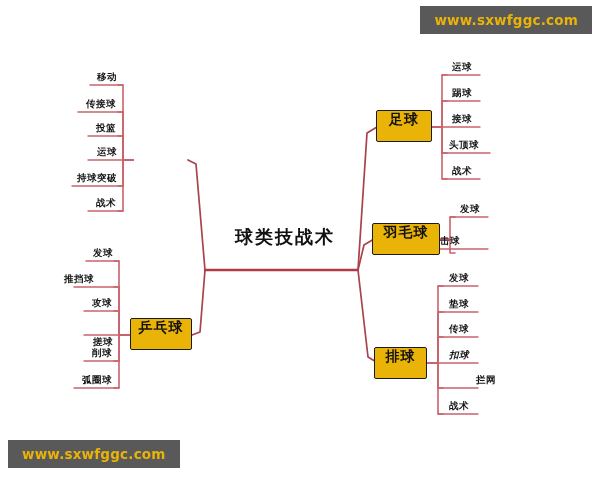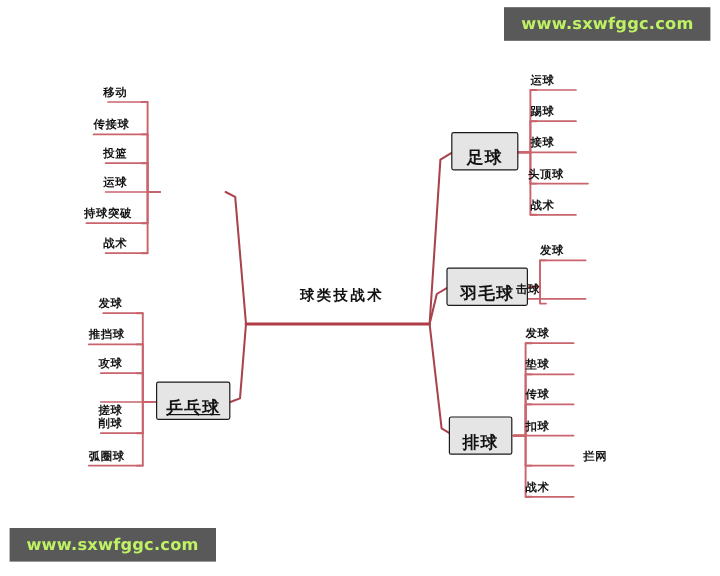--- a/index.html
+++ b/index.html
@@ -10,53 +10,53 @@
     overflow:hidden;
     position:relative;
   }
   #stage{position:absolute;left:0;top:0;width:600px;height:480px;}
   svg#wires{position:absolute;left:0;top:0;width:600px;height:480px;}
 
   .node{
     position:absolute;
     border:1.6px solid #1b1b1b;
     border-radius:2px;
-    background:#e5e5e5;
+    background:#eab308;
     color:#111111;
-    display:flex;align-items:flex-end;justify-content:center;
+    display:flex;align-items:flex-start;justify-content:center;
     font-size:14px;
     font-weight:700;
     letter-spacing:1px;
     box-sizing:border-box;
     white-space:nowrap;
   }
   .center-node{
     position:absolute;
     color:#111111;
-    font-size:12px;
+    font-size:18px;
     font-weight:700;
     letter-spacing:2px;
     white-space:nowrap;
-    display:flex;align-items:flex-end;justify-content:center;
+    display:flex;align-items:flex-start;justify-content:center;
   }
   .leaf{
     position:absolute;
     color:#131313;
     font-size:9.5px;
     font-weight:700;
     letter-spacing:0.5px;
     white-space:nowrap;
     text-align:center;
-    display:flex;align-items:flex-end;
+    display:flex;align-items:flex-end;justify-content:center;
     box-sizing:border-box;
   }
   .wm{
     position:absolute;
     background:#595959;
-    color:#bef264;
+    color:#eab308;
     font-size:13.5px;
     font-weight:600;
     letter-spacing:0.2px;
     display:flex;align-items:center;justify-content:center;
     white-space:nowrap;
   }
   .wm-top{right:8px;top:6px;padding:6px 14px;}
   .wm-bot{left:8px;bottom:12px;padding:6px 14px;}
 </style>
 </head>
@@ -128,21 +128,21 @@
       <path d="M 438 388 L 478 388" stroke="#c9636c" stroke-width="1.4"></path>
       <path d="M 438 414 L 478 414" stroke="#c9636c" stroke-width="1.4"></path>
     </g>
   </svg>
 
   <div class="center-node" style="left:225px;top:225px;width:120px;height:30px;">
     <span>球类技战术</span>
   </div>
 
 
-  <div class="node" style="left:130px;top:318px;width:62px;height:32px;text-decoration:underline;">
+  <div class="node" style="left:130px;top:318px;width:62px;height:32px;">
     <span>乒乓球</span>
   </div>
 
   <div class="node" style="left:376px;top:110px;width:56px;height:32px;">
     <span>足球</span>
   </div>
 
   <div class="node" style="left:372px;top:223px;width:68px;height:32px;">
     <span>羽毛球</span>
   </div>
@@ -166,21 +166,21 @@
   <div class="leaf" style="left:70px;top:165px;width:54px;height:20px;">
     <span>持球突破</span>
     </div>
   <div class="leaf" style="left:86px;top:190px;width:40px;height:20px;">
     <span>战术</span>
     </div>
 
   <div class="leaf" style="left:82px;top:240px;width:42px;height:20px;">
     <span>发球</span>
     </div>
-  <div class="leaf" style="left:74px;top:266px;width:46px;height:20px;">
+  <div class="leaf" style="left:56px;top:266px;width:46px;height:20px;">
     <span>推挡球</span>
     </div>
   <div class="leaf" style="left:82px;top:290px;width:40px;height:20px;">
     <span>攻球</span>
     </div>
   <div class="leaf" style="left:82px;top:314px;width:42px;height:20px;margin-top:15px;">
     <span>搓球</span>
     </div>
   <div class="leaf" style="left:82px;top:340px;width:40px;height:20px;">
     <span>削球</span>
@@ -214,21 +214,21 @@
 
   <div class="leaf" style="left:438px;top:265px;width:42px;height:20px;">
     <span>发球</span>
     </div>
   <div class="leaf" style="left:438px;top:291px;width:42px;height:20px;">
     <span>垫球</span>
     </div>
   <div class="leaf" style="left:438px;top:316px;width:42px;height:20px;">
     <span>传球</span>
     </div>
-  <div class="leaf" style="left:438px;top:342px;width:42px;height:20px;">
+  <div class="leaf" style="left:438px;top:342px;width:42px;height:20px;font-style:italic;">
     <span>扣球</span>
     </div>
   <div class="leaf" style="left:438px;top:367px;width:42px;height:20px;padding-left:48px;">
     <span>拦网</span>
     </div>
   <div class="leaf" style="left:438px;top:393px;width:42px;height:20px;">
     <span>战术</span>
     </div>
 
   <div class="wm wm-top">

